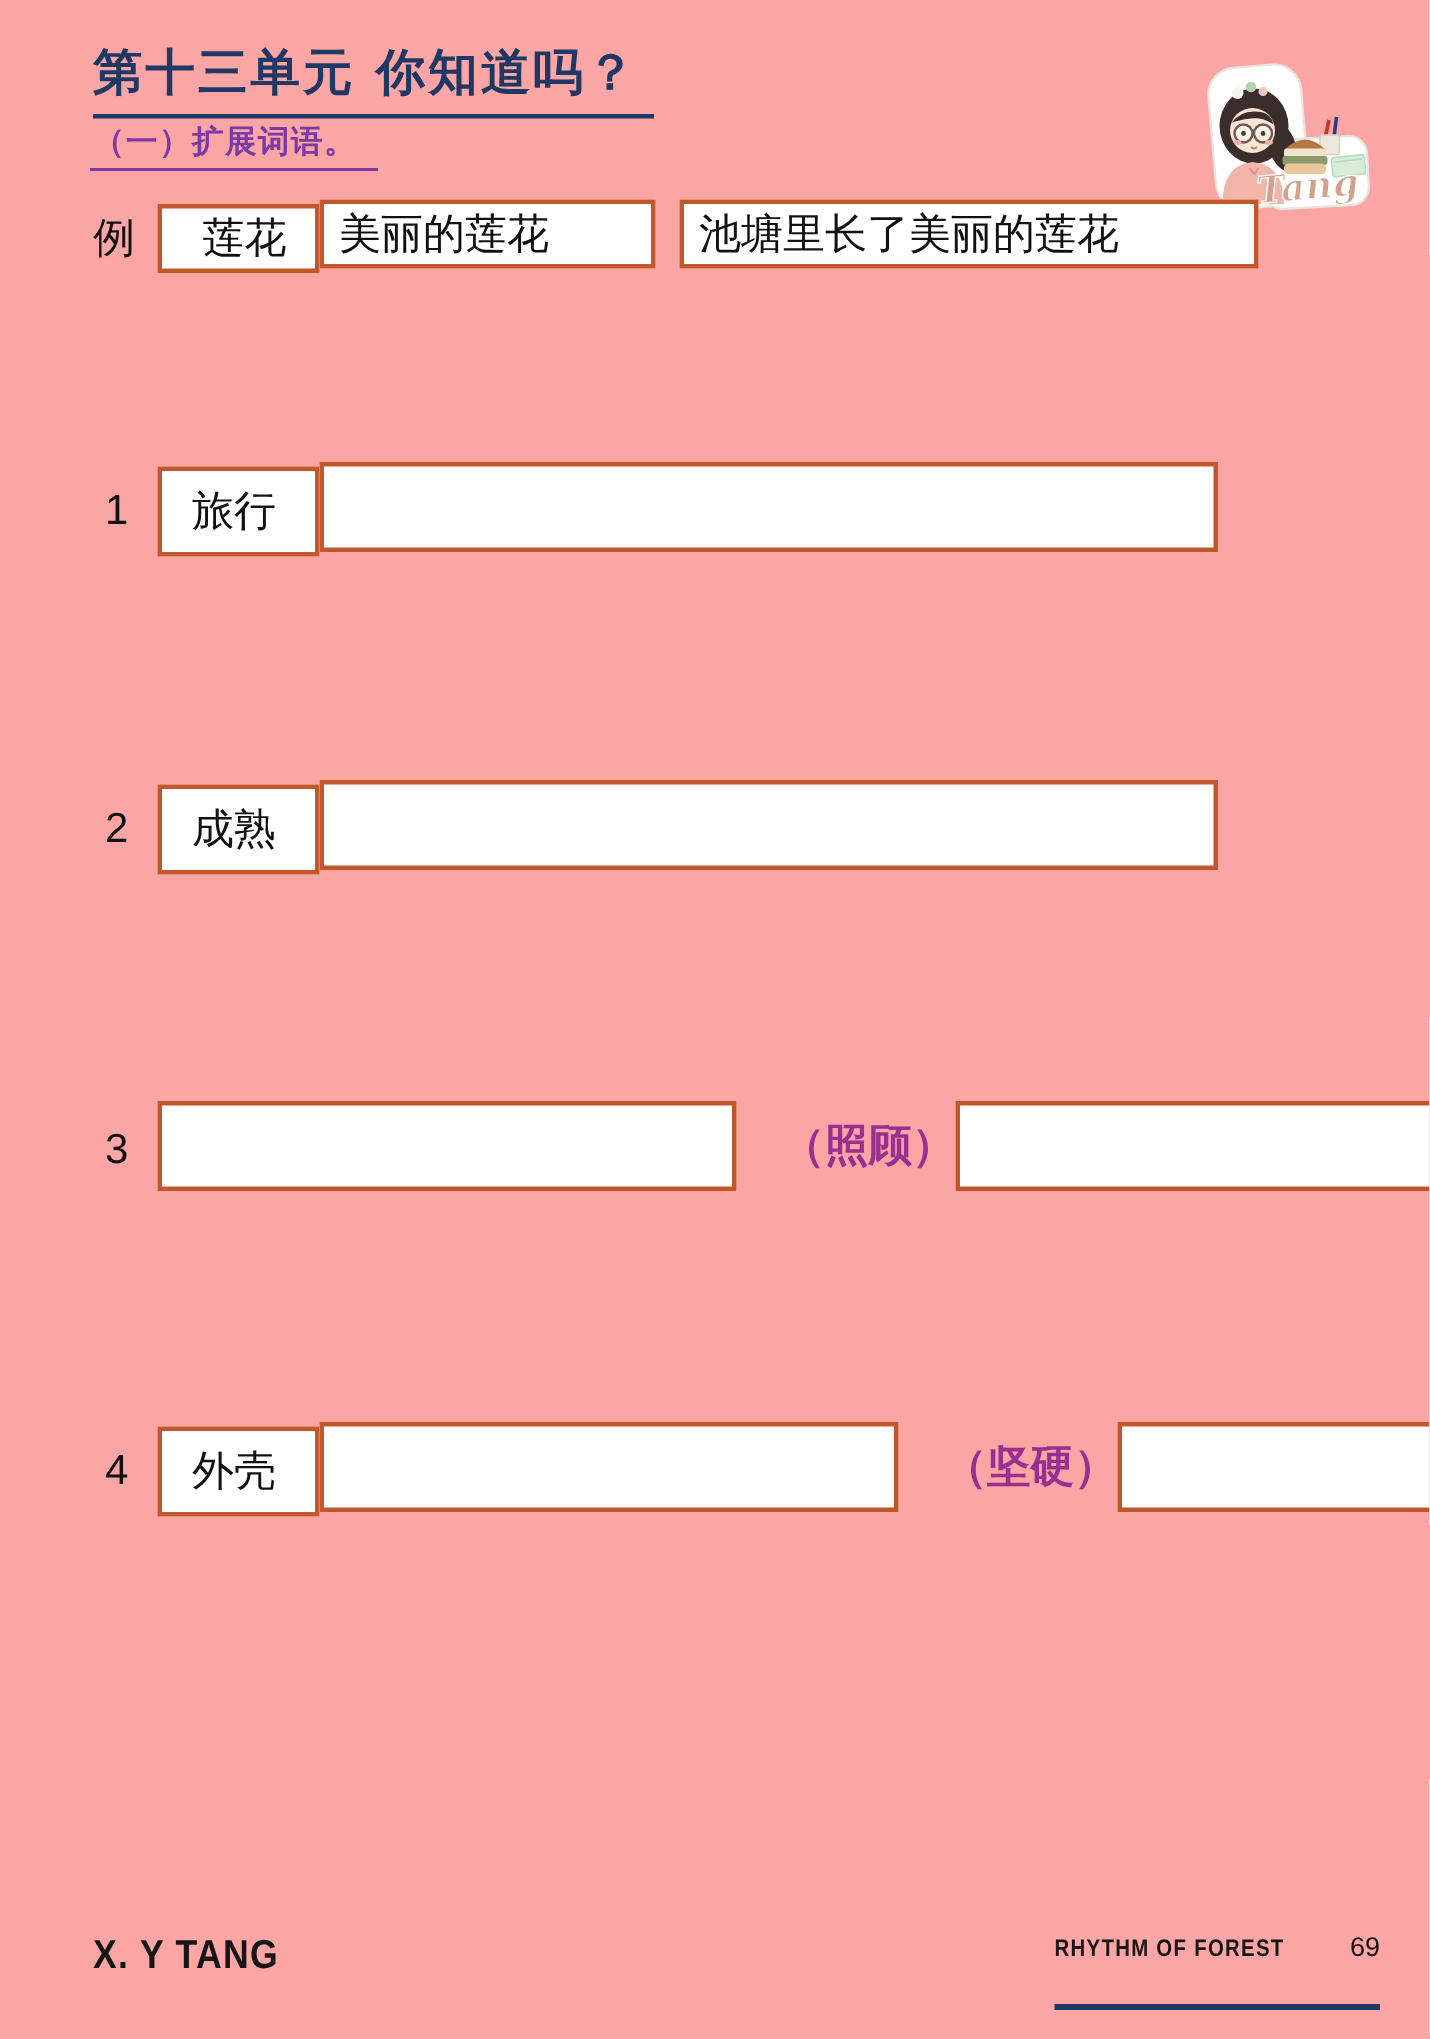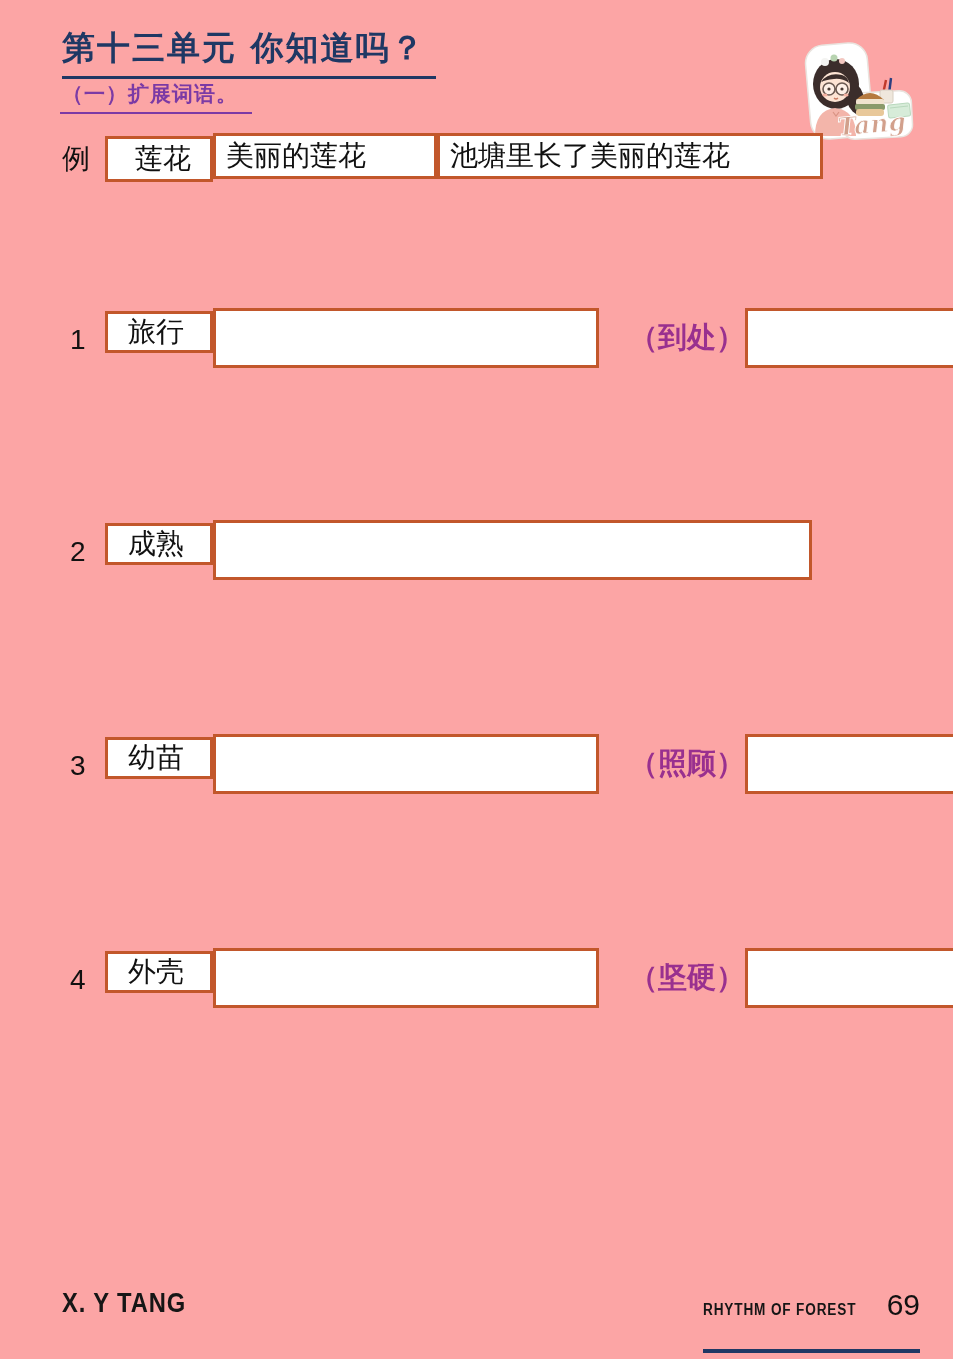--- a/index.html
+++ b/index.html
@@ -52,31 +52,31 @@
   
   .example{position:absolute;left:62px;top:136px;}
   .example .ex-label{
     position:absolute;left:0;top:4px;
     font-family:"DejaVu Serif",serif;font-size:28px;color:#111;
   }
   .example .boxcol{margin-left:43px;}
   .example .box{height:46px;}
   .example .b-small{width:108px;padding-left:27px;}
   .example .b-med{width:224px;padding-left:10px;}
-  .example .b-large{width:386px;padding-left:10px;}
+  .example .b-large{width:386px;padding-left:10px;margin-left:16px;}
 
   
   .exercise{position:absolute;left:62px;}
   .exercise .num{
     position:absolute;left:8px;top:0;height:57px;
     display:flex;align-items:center;
     font-family:"Liberation Sans",sans-serif;font-size:28px;color:#111;
   }
   .exercise .boxcol{margin-left:43px;}
-  .exercise .b-small{width:108px;height:42px;padding-left:20px;text-align:center;}
+  .exercise .b-small{width:108px;height:60px;padding-left:20px;text-align:center;}
   .exercise .row2{display:flex;align-items:center;margin-top:-3px;}
   .exercise .b-med{width:386px;height:60px;}
   .exercise .b-large{width:599px;height:60px;}
   .hint{
     margin-left:30px;
     font-family:"DejaVu Serif",serif;
     font-size:29px;font-weight:bold;color:var(--hint);
     white-space:nowrap;
   }
   #ex1{top:311px;}
@@ -99,21 +99,21 @@
     padding-bottom:27px;
   }
   .footer-series{
     font-family:"Liberation Sans",sans-serif;
     font-size:16px;font-weight:bold;color:#161616;
     transform:scaleX(.85);transform-origin:left center;
     letter-spacing:1px;white-space:nowrap;
   }
   .footer-page{
     font-family:"Liberation Sans",sans-serif;
-    font-size:30px;color:#111;
+    font-size:18px;color:#111;
   }
 </style>
 </head>
 <body>
 
 <div class="page">
 
   <div class="title">第十三单元  你知道吗？</div>
   <div class="subtitle">（一）扩展词语。</div>
 
@@ -176,44 +176,37 @@
       </div>
     </div>
   </section>
 
   <section class="exercise" id="ex1">
     <span class="num">1</span>
     <div class="boxcol">
       <div class="box b-small">
         <span class="cn">旅行</span>
       </div>
-      <div class="row2">
-        <div class="box b-med"></div>
-        <span class="hint">（到处）</span>
-      </div>
       <div class="box b-large"></div>
     </div>
   </section>
 
   <section class="exercise" id="ex2">
     <span class="num">2</span>
     <div class="boxcol">
       <div class="box b-small">
         <span class="cn">成熟</span>
       </div>
       <div class="box b-large"></div>
     </div>
   </section>
 
   <section class="exercise" id="ex3">
     <span class="num">3</span>
     <div class="boxcol">
-      <div class="box b-small">
-        <span class="cn">幼苗</span>
-      </div>
       <div class="row2">
         <div class="box b-med"></div>
         <span class="hint">（照顾）</span>
       </div>
       <div class="box b-large"></div>
     </div>
   </section>
 
   <section class="exercise" id="ex4">
     <span class="num">4</span>

